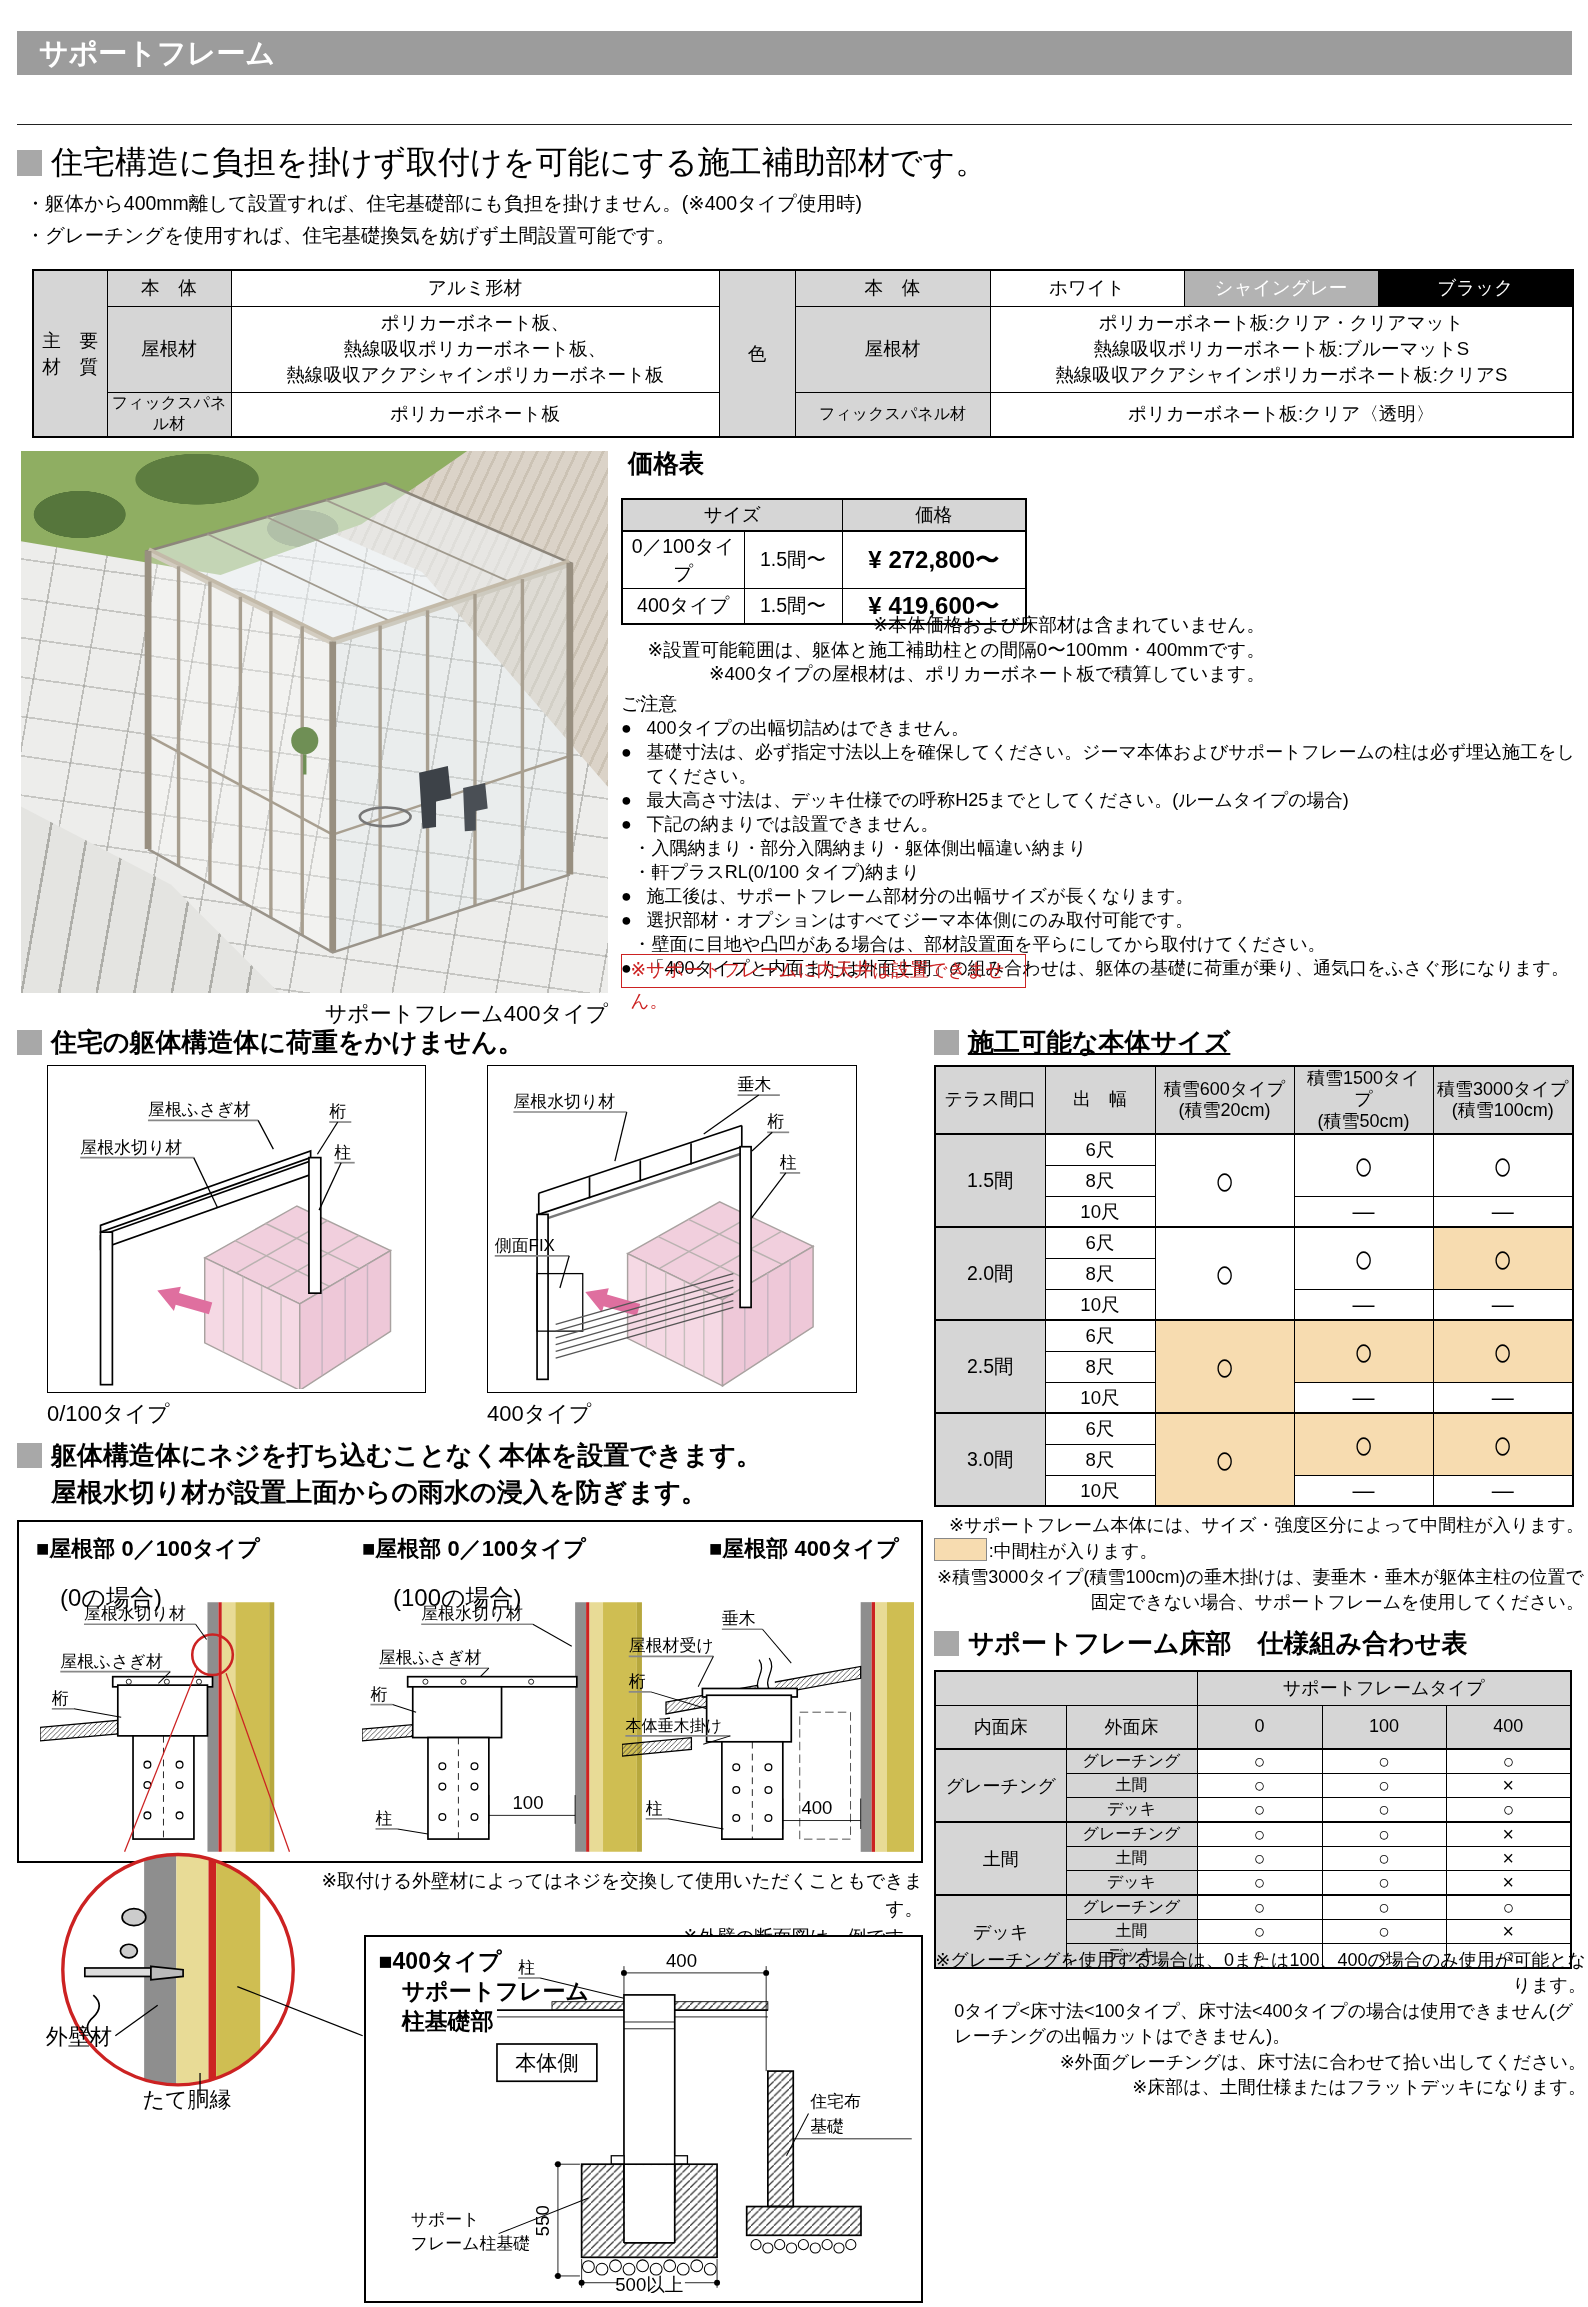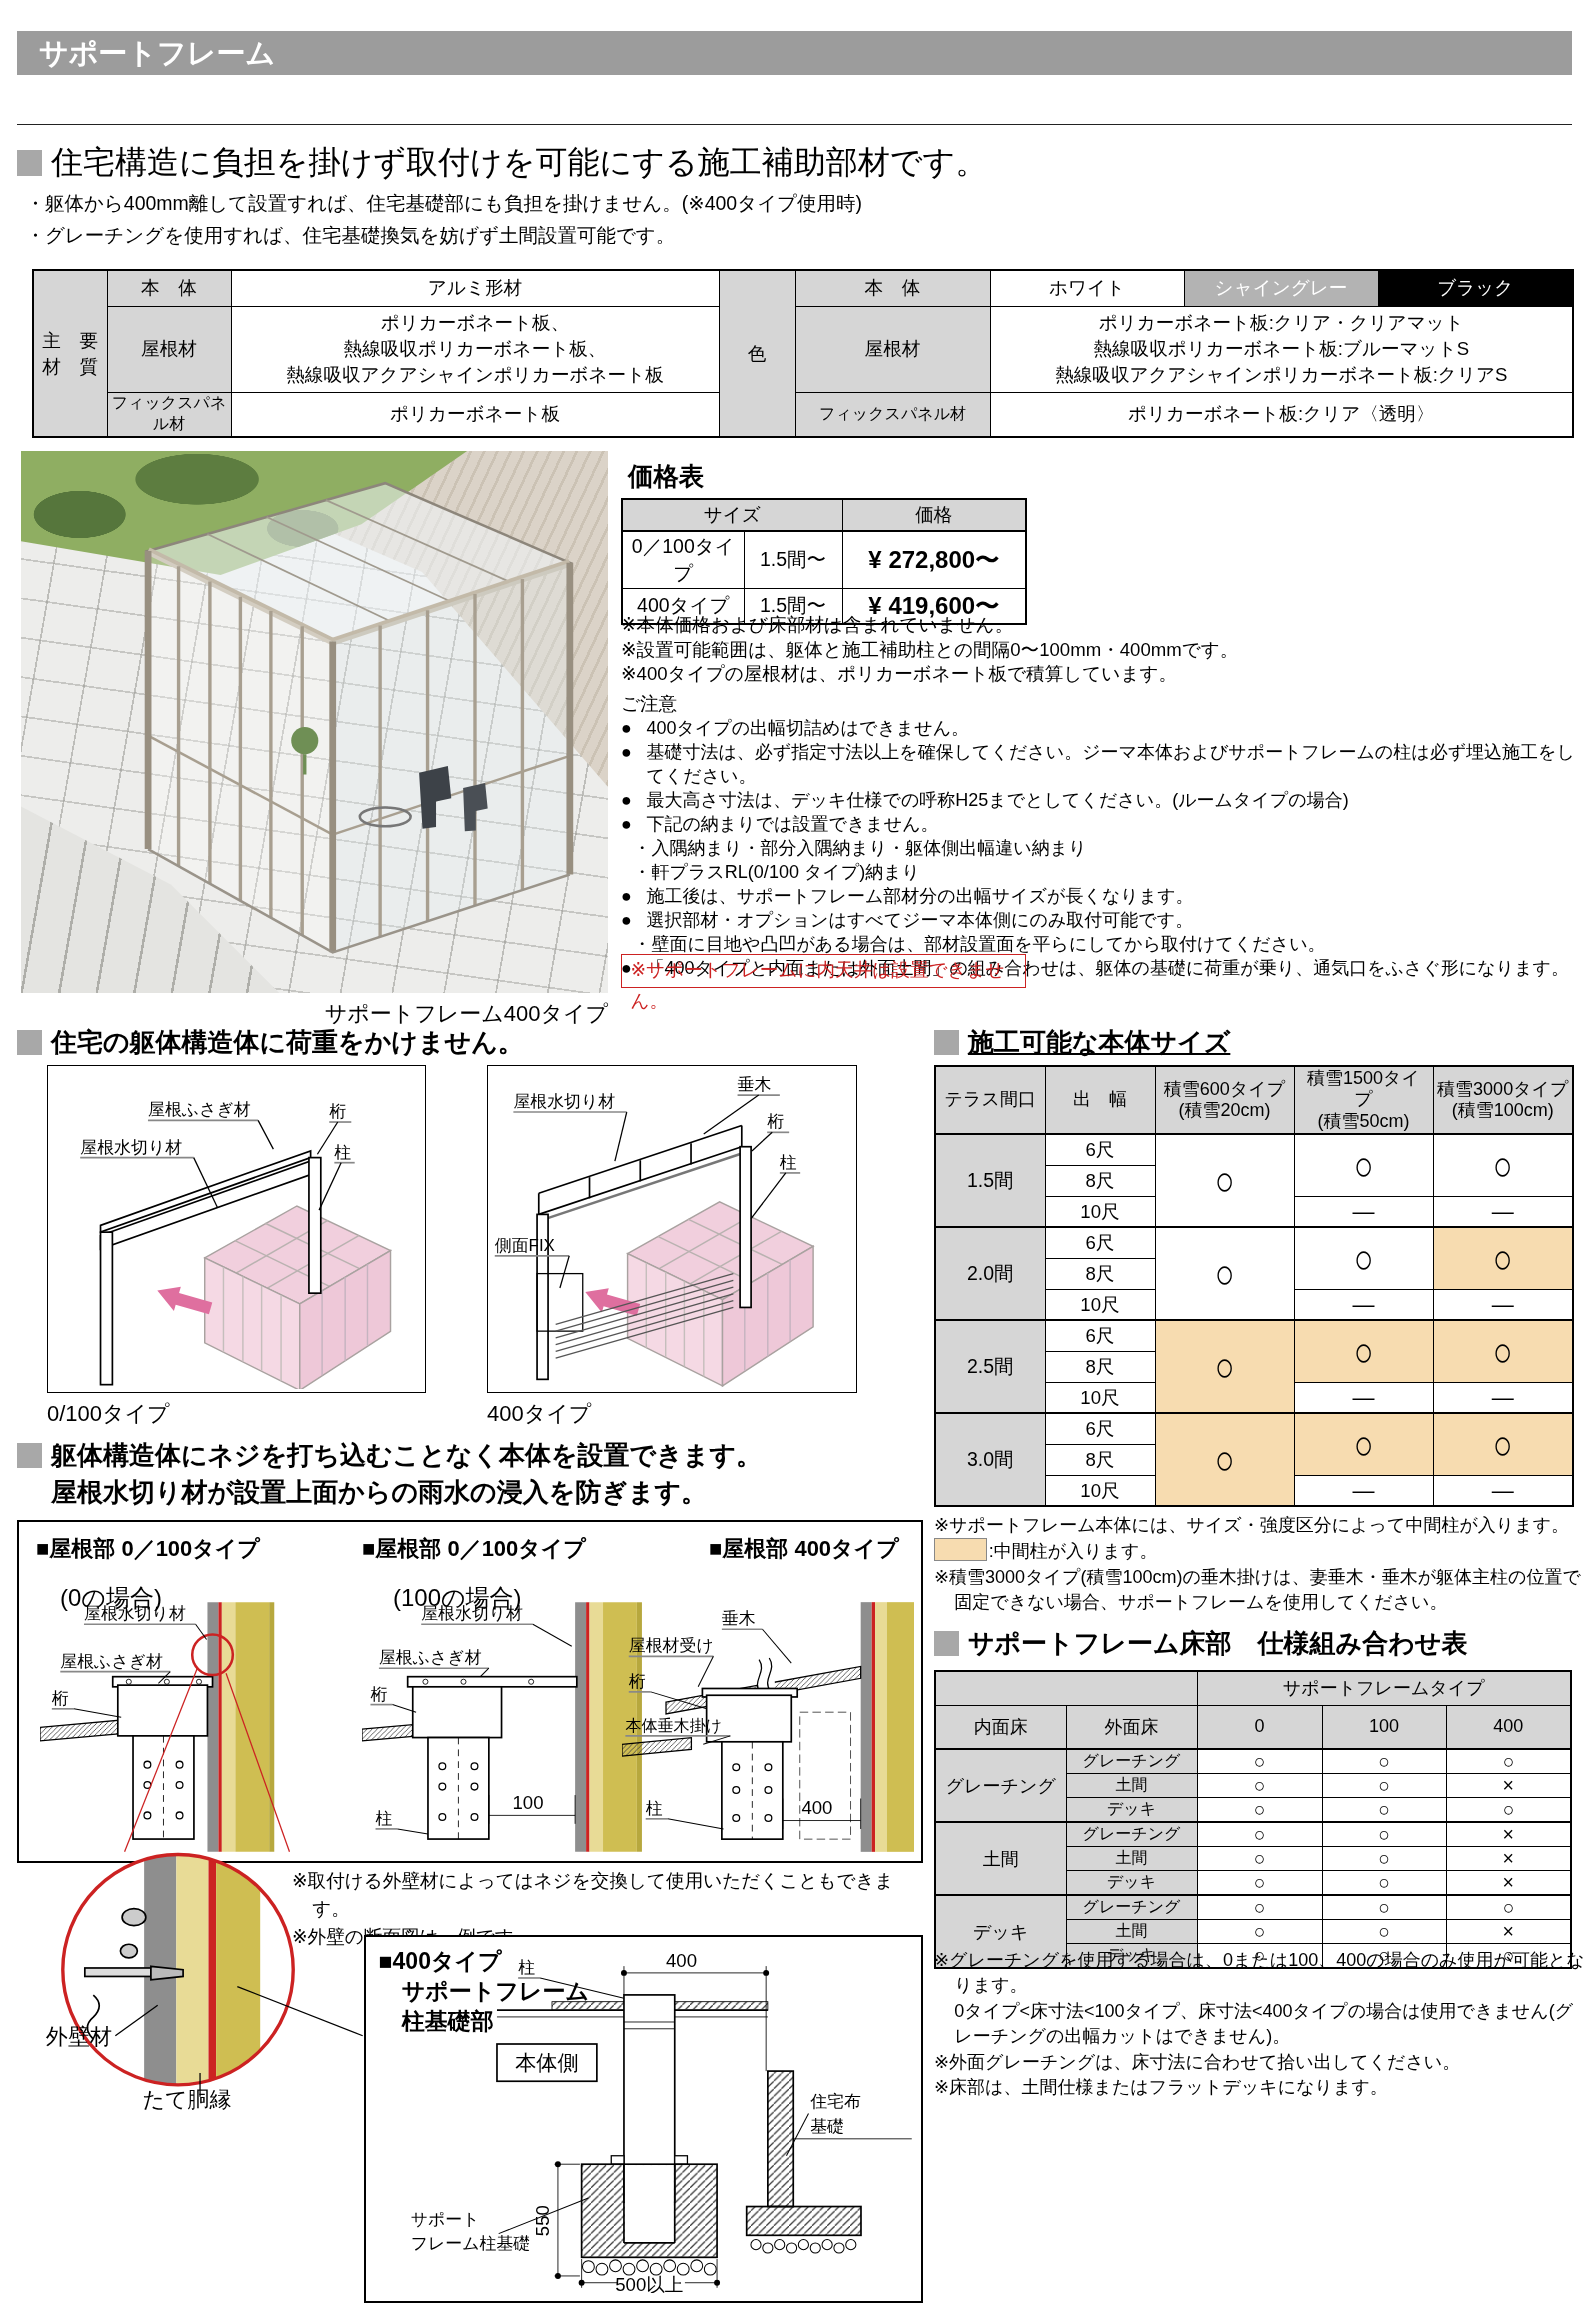--- a/index.html
+++ b/index.html
@@ -21,27 +21,27 @@
   .gray{background:#d6d6d6;}
   .pre{white-space:pre-line;}
   .orange{background:#f7dcb0;}
   
   .mat{left:32px;top:269px;width:1540px;}
   .mat td{font-size:18.6px;}
   .mat .smalltxt{font-size:16px;}
   .mat .shine{background:#b3b3b3;color:#fff;}
   .mat .blackc{background:#000;color:#fff;}
   
-  .price-h{left:628px;top:460px;font-size:25.4px;font-weight:bold;}
+  .price-h{left:628px;top:447px;font-size:25.4px;font-weight:bold;}
   .price{left:621px;top:498px;width:404px;}
   .price th{font-size:18.6px;height:32px;border-bottom:2.5px solid #000;}
   .price td{font-size:19.5px;height:36px;}
   .price .pv{font-size:24px;font-weight:bold;}
   .pnotes{left:621px;top:613px;width:644px;font-size:18.6px;line-height:24.6px;}
-  .pnotes div,.hang{padding-left:20.3px;text-indent:-20.3px;}
+  .pnotes div,.hang{padding-left:20.3px;text-indent:-20.3px;text-align:right;}
   
   .cau-h{left:621px;top:691px;font-size:18.6px;}
   .cau{left:621px;top:716px;width:968px;font-size:18px;line-height:24px;}
   .caution-line{display:flex;}
   .caution-line .b{width:25.4px;flex:none;}
   .caution-line.sub{padding-left:12px;}
   .caution-line.sub .b{width:18.6px;}
   .warnbox{left:621px;top:954px;width:405px;height:34px;border:1.7px solid #cc2222;color:#cc2222;
            font-size:18.6px;line-height:30.5px;padding-left:8.5px;box-sizing:border-box;}
   

